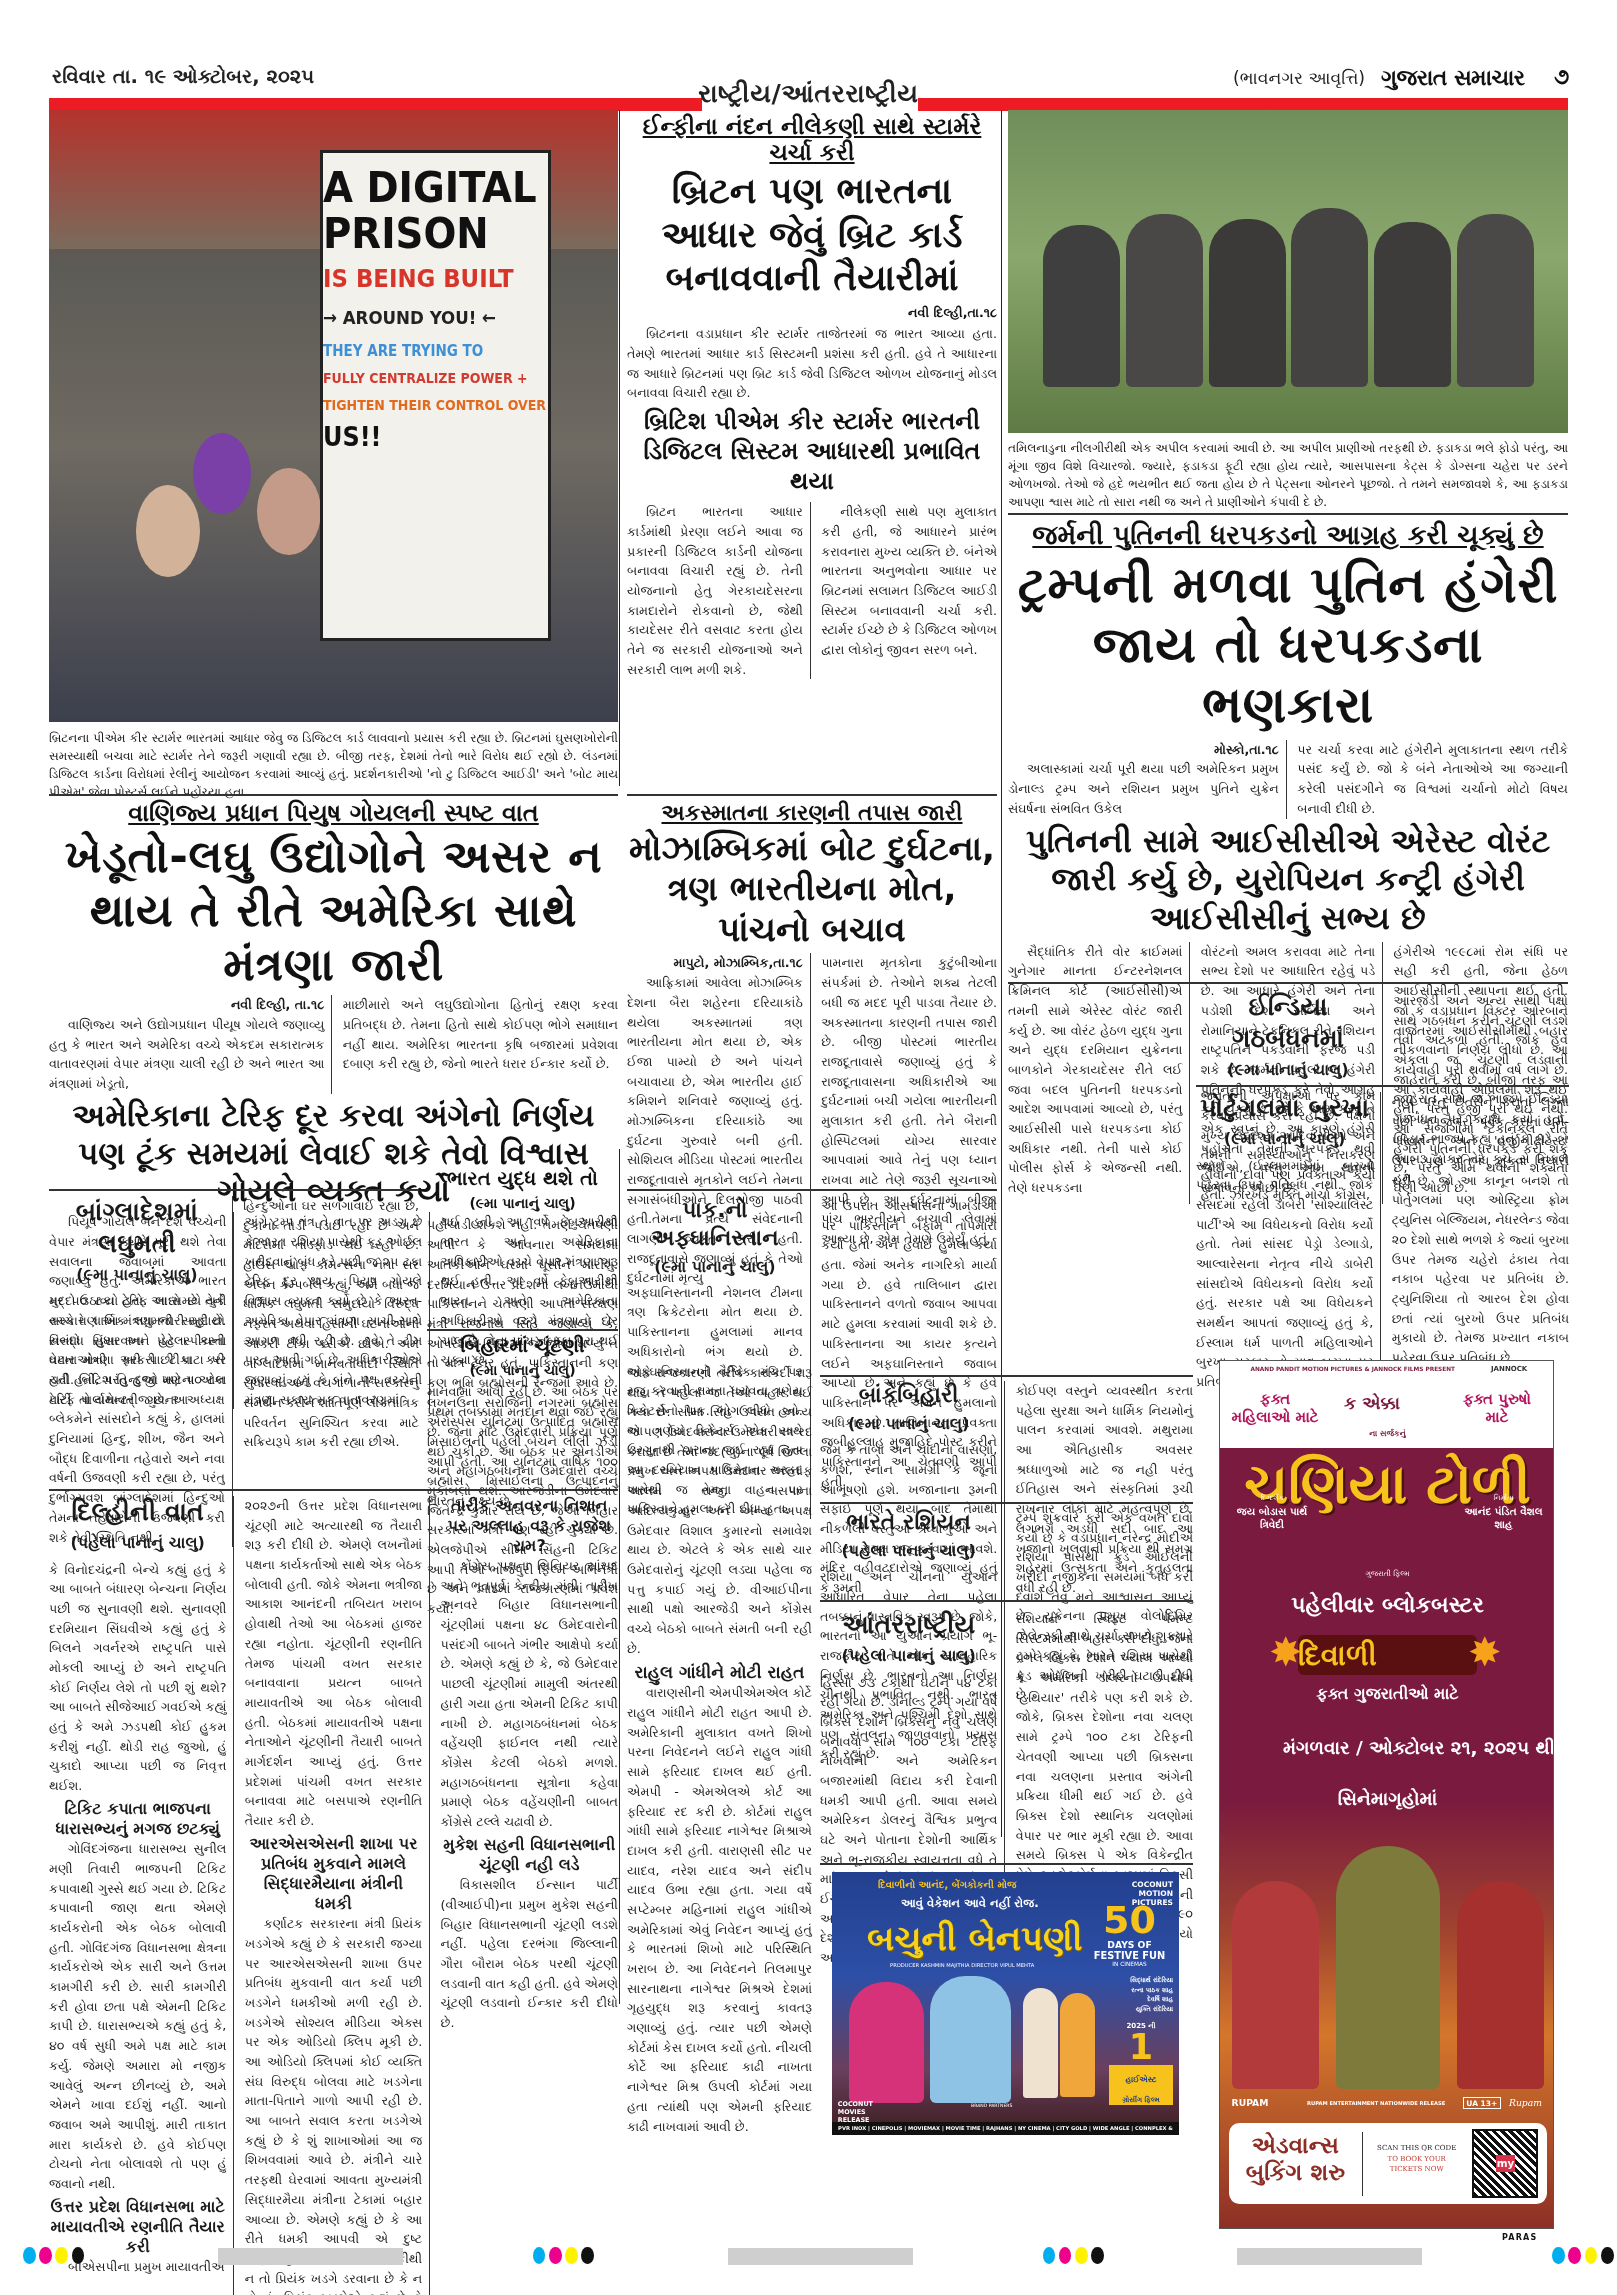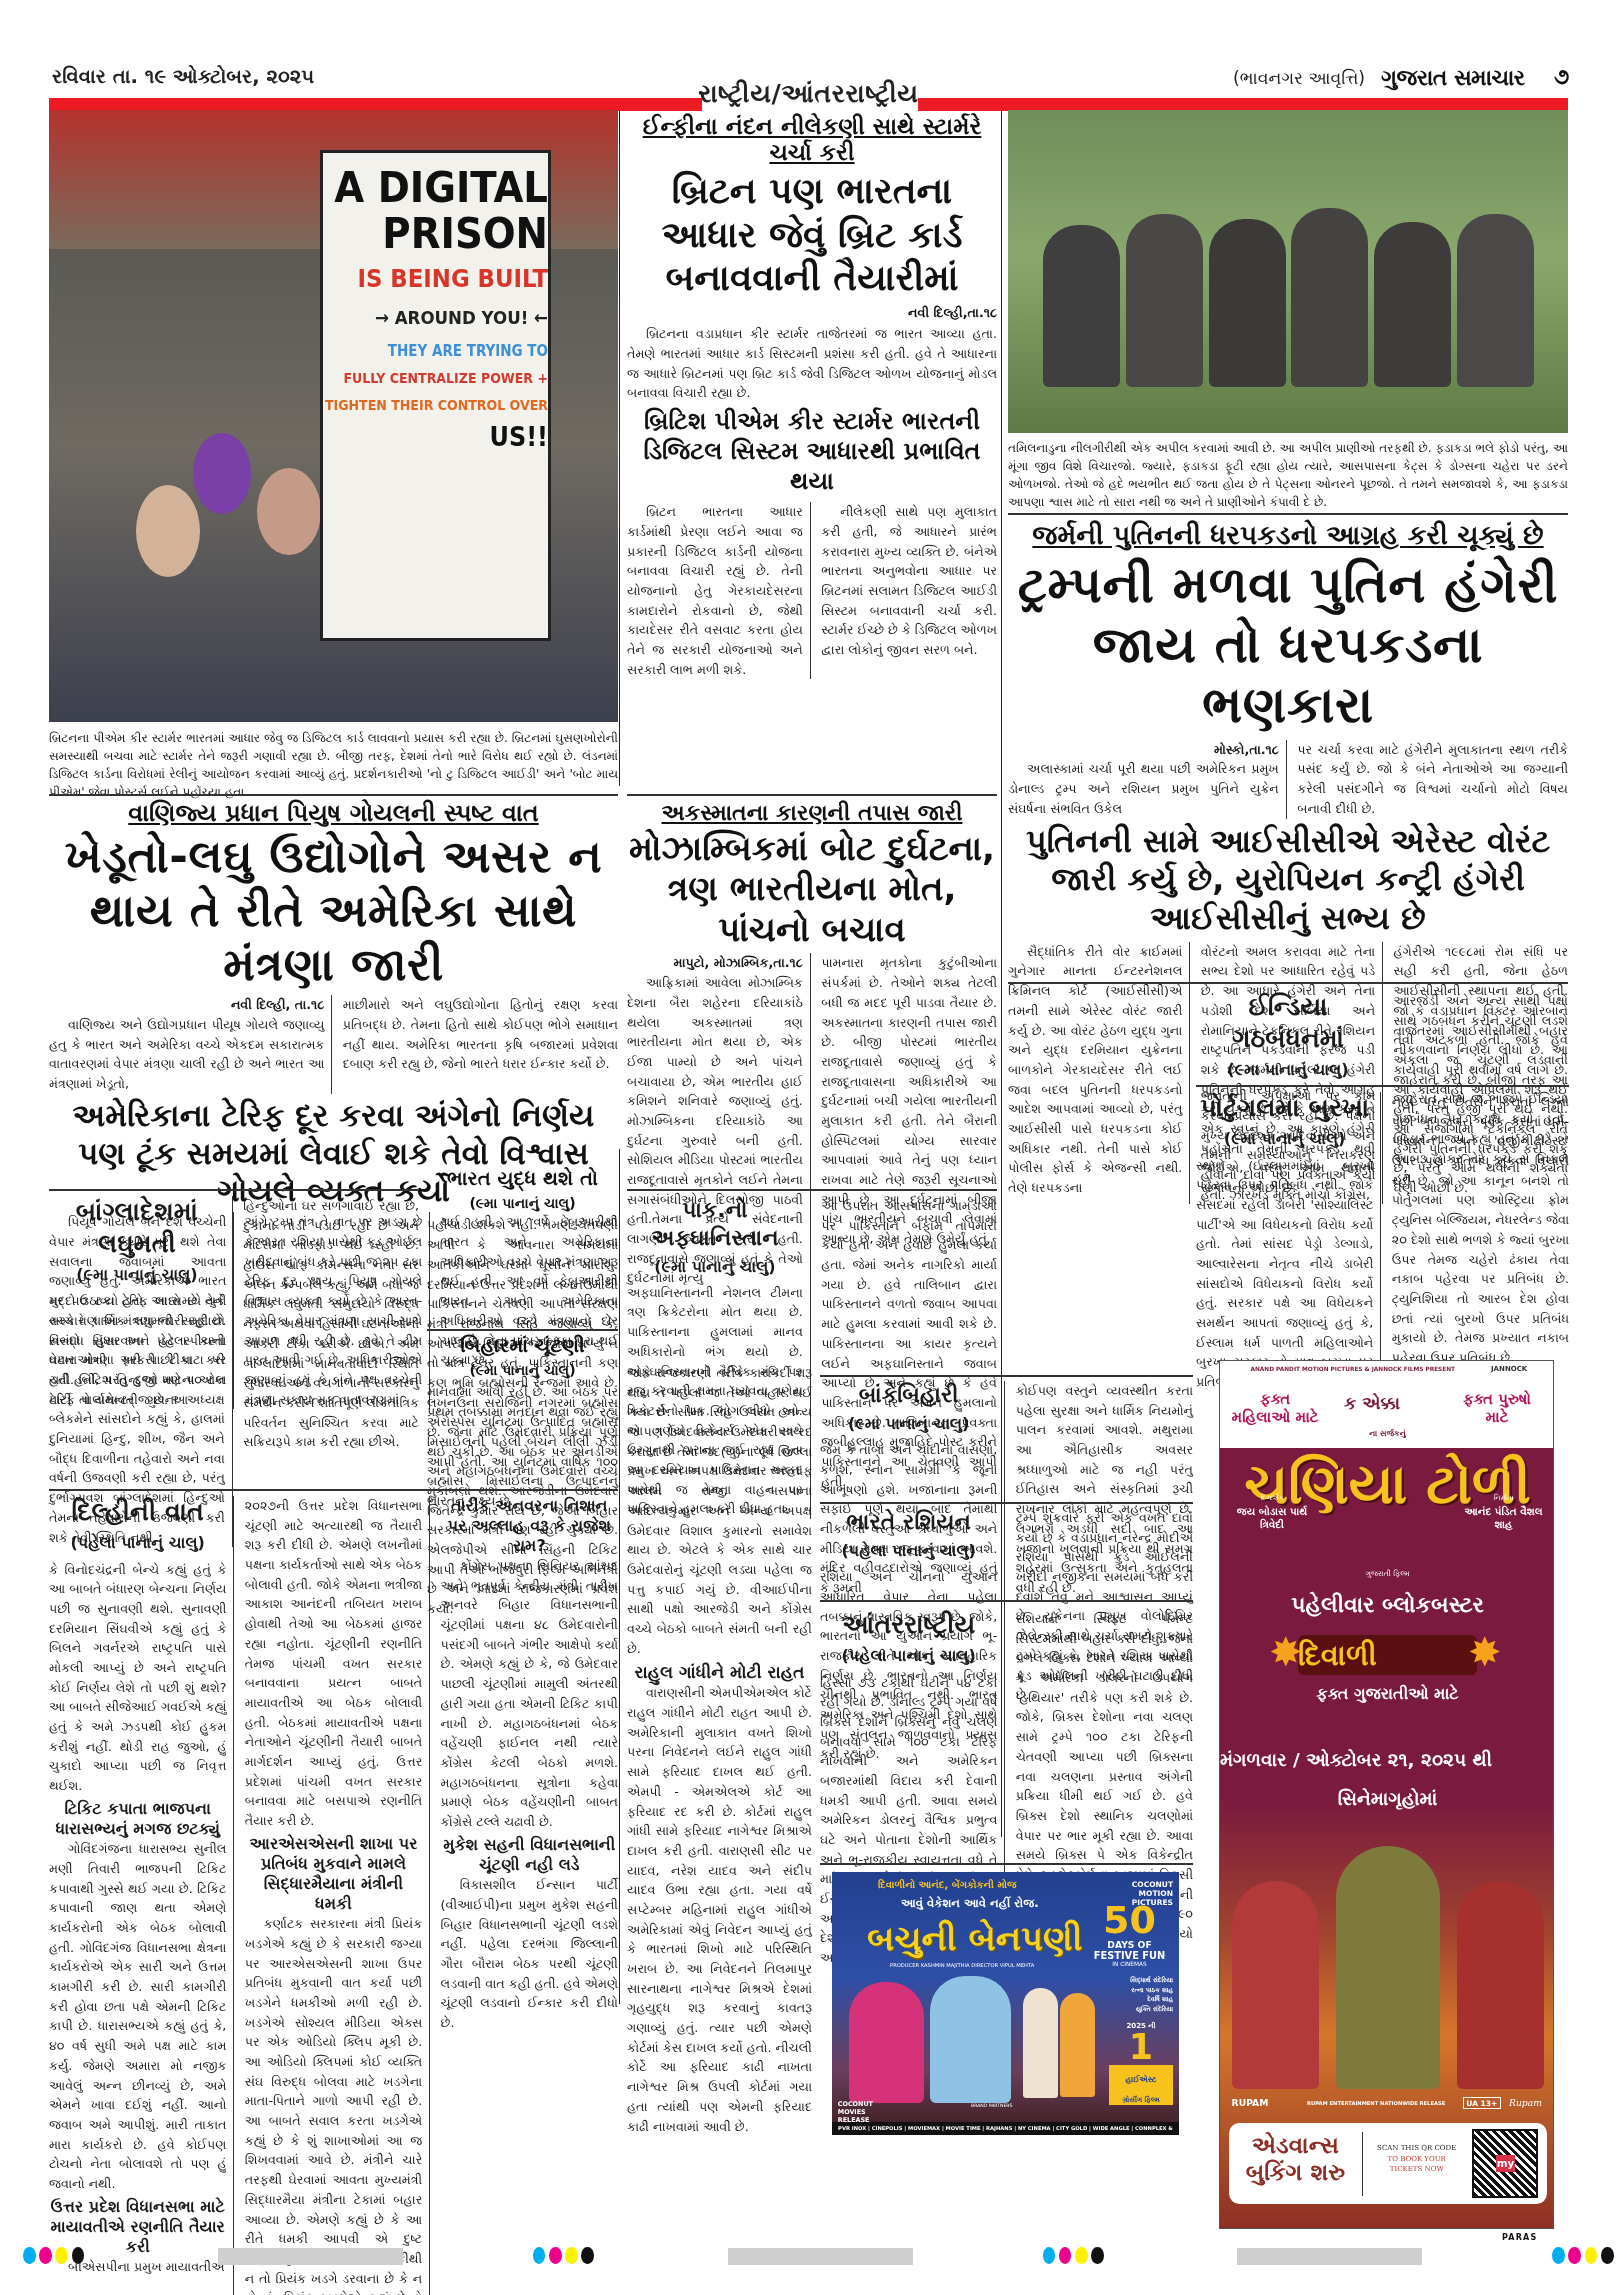--- a/index.html
+++ b/index.html
@@ -38,21 +38,21 @@
 <div class="abs" style="left:1233px;top:68px;font-size:17.3px;color:#222">(ભાવનગર આવૃત્તિ)</div>
 <div class="abs" style="left:1381px;top:65px;font-size:22px;font-weight:900;color:#111;letter-spacing:-0.6px">ગુજરાત સમાચાર</div>
 <div class="abs" style="left:1554px;top:64px;font-size:22px;font-weight:bold">૭</div>
 
 <div class="photo" style="left:49px;top:110px;width:569px;height:612px;background:linear-gradient(180deg,#8b3a2f 0%,#5c5b55 25%,#6f6a62 55%,#3c3f4d 100%)">
   <div class="abs" style="left:0;top:0;width:569px;height:139px;background:linear-gradient(180deg,#b4332c,#7a6b5c)"></div>
   <div class="abs" style="left:87px;top:375px;width:64px;height:92px;border-radius:50%;background:#d2b39a"></div>
   <div class="abs" style="left:208px;top:358px;width:64px;height:87px;border-radius:50%;background:#c49b88"></div>
   <div class="abs" style="left:144px;top:323px;width:58px;height:81px;border-radius:50%;background:#7b3fa8"></div>
   <div class="abs" style="left:271px;top:40px;width:231px;height:491px;background:#f3f1ec;border:3.5px solid #222">
-    <div style="font-family:'DejaVu Sans Condensed','DejaVu Sans',sans-serif;text-align:right;padding-top:11.6px">
+    <div style="font-family:'DejaVu Sans Condensed','DejaVu Sans',sans-serif;text-align:left;padding-top:11.6px">
       <div style="font-size:43px;font-weight:bold;line-height:1.05;color:#111">A DIGITAL</div>
       <div style="font-size:43px;font-weight:bold;line-height:1.1;color:#111">PRISON</div>
       <div style="font-size:25.4px;font-weight:bold;color:#d7352a;margin-top:5.8px">IS BEING BUILT</div>
       <div style="font-size:18.5px;font-weight:bold;color:#222;margin-top:14px">→ AROUND YOU! ←</div>
       <div style="font-size:15px;font-weight:bold;color:#3d8fd6;margin-top:14px">THEY ARE TRYING TO</div>
       <div style="font-size:14px;font-weight:bold;color:#d23b2f;margin-top:10.4px">FULLY CENTRALIZE POWER +</div>
       <div style="font-size:14px;font-weight:bold;color:#e06a1f;margin-top:10.4px">TIGHTEN THEIR CONTROL OVER</div>
       <div style="font-size:26.6px;font-weight:bold;color:#111;margin-top:8px">US!!</div>
     </div>
   </div>
@@ -355,21 +355,21 @@
   <div class="abs" style="left:11.6px;top:133px;width:81px;text-align:center;color:#fff;font-size:7px">દિગ્દર્શક</div>
   <div class="abs" style="left:11.6px;top:144px;width:81px;text-align:center;color:#fff;font-size:10.4px;font-weight:bold">જય બોડાસ પાર્થ ત્રિવેદી</div>
   <div class="abs" style="left:243px;top:133px;width:81px;text-align:center;color:#fff;font-size:7px">નિર્માતા</div>
   <div class="abs" style="left:243px;top:144px;width:81px;text-align:center;color:#fff;font-size:10.4px;font-weight:bold">આનંદ પંડિત વૈશલ શાહ</div>
   <div class="abs" style="left:0;top:208px;width:335px;text-align:center;color:#fff;font-size:7.5px">ગુજરાતી ફિલ્મ</div>
   <div class="abs" style="left:0;top:231px;width:335px;text-align:center;color:#fff;font-size:22px;font-weight:bold">પહેલીવાર બ્લોકબસ્ટર</div>
   <div class="abs" style="left:78px;top:274px;width:179px;height:40px;background:#5a1010;border-radius:5.8px;text-align:left;line-height:40px;font-size:29px;font-weight:bold;color:#f6c21b">દિવાળી</div>
   <div class="abs" style="left:49px;top:271px;font-size:40px;color:#f6a21b;line-height:1">✸</div>
   <div class="abs" style="left:248px;top:271px;font-size:40px;color:#f6a21b;line-height:1">✸</div>
   <div class="abs" style="left:0;top:323px;width:335px;text-align:center;color:#fff;font-size:16px;font-weight:bold">ફક્ત ગુજરાતીઓ માટે</div>
-  <div class="abs" style="left:0;top:388px;width:335px;text-align:left;color:#fff;font-size:18.5px;font-weight:bold">મંગળવાર / ઓક્ટોબર ૨૧, ૨૦૨૫ થી</div>
+  <div class="abs" style="left:0;top:376px;width:335px;text-align:right;color:#fff;font-size:18.5px;font-weight:bold">મંગળવાર / ઓક્ટોબર ૨૧, ૨૦૨૫ થી</div>
   <div class="abs" style="left:0;top:427px;width:335px;text-align:center;color:#fff;font-size:18.5px;font-weight:bold">સિનેમાગૃહોમાં</div>
   <div class="abs" style="left:116px;top:485px;width:104px;height:243px;background:#7e7a3c;border-radius:52px 52px 5.8px 5.8px"></div>
   <div class="abs" style="left:11.6px;top:520px;width:87px;height:208px;background:#b23a3a;border-radius:43px 43px 5.8px 5.8px"></div>
   <div class="abs" style="left:237px;top:520px;width:87px;height:208px;background:#a5302d;border-radius:43px 43px 5.8px 5.8px"></div>
   <div class="abs" style="left:11.6px;top:736px;font-size:9.2px;font-weight:bold;color:#fff">RUPAM</div>
   <div class="abs" style="left:87px;top:739px;font-size:5.2px;font-weight:bold;color:#fff">RUPAM ENTERTAINMENT NATIONWIDE RELEASE</div>
   <div class="abs" style="left:243px;top:736px;font-size:7.5px;font-weight:bold;color:#fff;border:0.6px solid #fff;padding:0.6px 2.3px">UA 13+</div>
   <div class="abs" style="left:289px;top:736px;font-size:9.2px;font-style:italic;color:#fff;font-family:'DejaVu Serif',serif">Rupam</div>
   <div class="abs" style="left:8.7px;top:762px;width:318px;height:81px;background:#fff;border-radius:10.4px">
     <div class="abs" style="left:8.7px;top:8.7px;width:116px;text-align:center;font-size:23px;font-weight:bold;color:#8c2e25;line-height:1.2">એડવાન્સ બુકિંગ શરુ</div>

